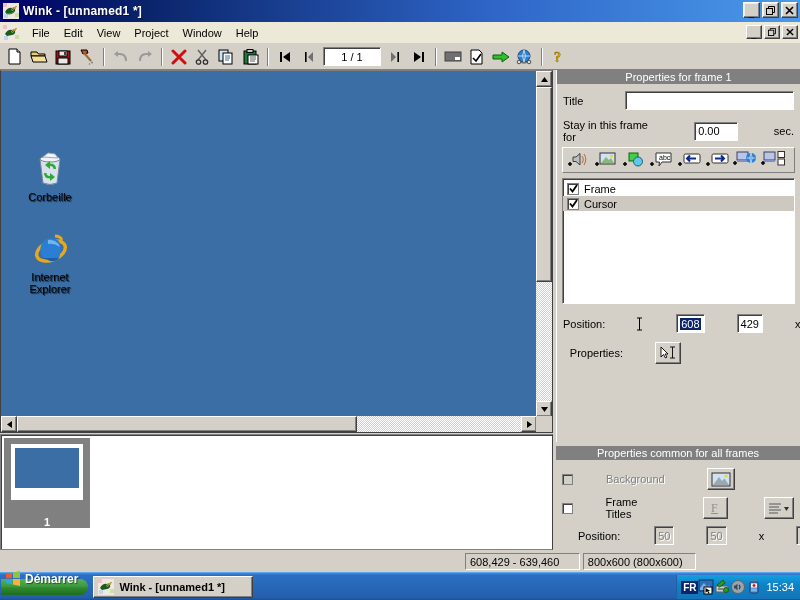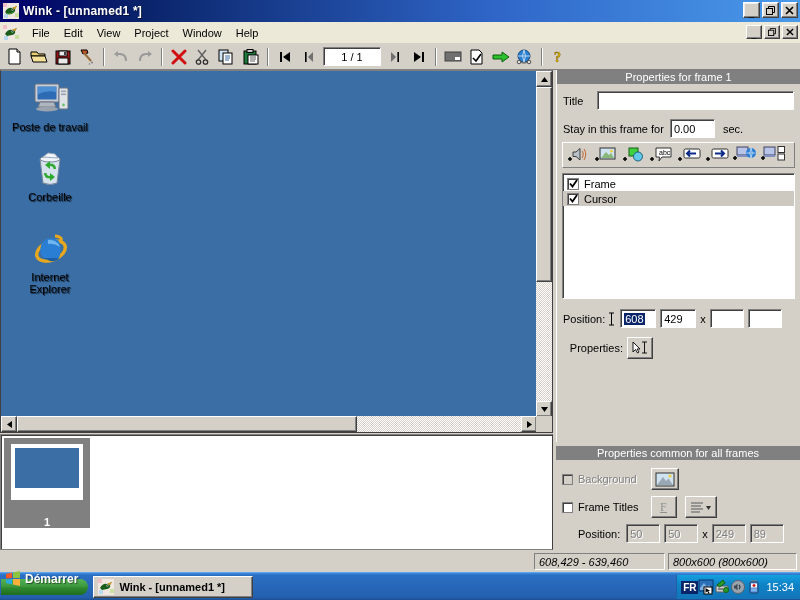--- a/index.html
+++ b/index.html
@@ -122,21 +122,21 @@
   .panel-header{
     background:#808080;color:#fff;text-align:center;font-size:11px;height:14px;line-height:14px;
   }
   .prop-panel{
     position:absolute;left:556px;top:70px;width:244px;height:372px;background:#d4d0c8;
     border-left:1px solid #fff;
   }
   .prop-common{
     position:absolute;left:556px;top:446px;width:244px;height:104px;background:#d4d0c8;
   }
-  .row{ display:flex;align-items:center;padding:0 6px; }
+  .row{ display:flex;align-items:center;padding:0 6px;gap:28px; }
   .lbl{ font-size:11px;color:#000; }
   .lbl.dis{ color:#808080; text-shadow:1px 1px 0 #fff; }
   .txtbox{
     background:#fff;border:1px solid #808080;border-right-color:#fff;border-bottom-color:#fff;
     box-shadow: inset 1px 1px 0 #404040;
     height:19px;display:flex;align-items:center;padding:0 3px;font-size:11px;
   }
   .txtbox.dis{ background:#d4d0c8; color:#808080; text-shadow:1px 1px 0 #fff;}
   .sel{ background:#0a246a;color:#fff;padding:0 1px; }
   .icobar{
@@ -161,22 +161,22 @@
   .cbx.big{ width:12px;height:12px; }
   .cbx.dis{ background:#d4d0c8; }
   .btn3d{
     background:#d4d0c8;border:1px solid #fff;border-right-color:#404040;border-bottom-color:#404040;
     box-shadow: inset -1px -1px 0 #808080;
     display:flex;align-items:center;justify-content:center;
   }
 
   
   .statusbar{
-    position:absolute;left:0;top:551px;width:800px;height:21px;background:#d4d0c8;
-    display:flex;align-items:center;font-style:italic;
+    position:absolute;left:0;top:551px;width:696px;height:21px;background:#d4d0c8;
+    display:flex;align-items:center;
   }
   .sb-cell{
     height:17px;margin-left:3px;
     border:1px solid #808080;border-right-color:#fff;border-bottom-color:#fff;
     display:flex;align-items:center;padding:0 4px;font-size:11px;
   }
 
   
   .taskbar{
     position:absolute;left:0;top:572px;width:800px;height:28px;
@@ -412,36 +412,20 @@
     <div class="tb-btn">
       <svg width="14" height="16" viewBox="0 0 14 16">
         <text x="2" y="13" font-family="Liberation Serif, serif" font-size="14" font-weight="bold" fill="#d8b800" stroke="#806000" stroke-width=".5">?</text>
       </svg>
     </div>
   </div>
 
   <div class="edit-pane">
     <div class="desktop">
 
-      <div class="dicon" style="left:6px; top:10px;">
-        <span class="glyph">
-          <svg width="40" height="38" viewBox="0 0 40 38">
-            <rect x="3" y="3" width="24" height="18" rx="1.5" fill="#c8ccd4" stroke="#6b7280"></rect>
-            <rect x="5.5" y="5.5" width="19" height="13" fill="#2d6cb5"></rect>
-            <path d="M6 6 L24 6 L24 11 Q15 9 6 13 Z" fill="#5b9ee0" opacity=".7"></path>
-            <path d="M8 21 L22 21 L24 26 L6 26 Z" fill="#b0b6c0" stroke="#6b7280"></path>
-            <ellipse cx="15" cy="28" rx="11" ry="2.5" fill="#9aa2ad"></ellipse>
-            <rect x="27" y="7" width="9" height="21" rx="1" fill="#dfe3e8" stroke="#6b7280"></rect>
-            <rect x="29" y="9.5" width="5" height="1.6" fill="#9aa2ad"></rect>
-            <rect x="29" y="12.5" width="5" height="1.6" fill="#9aa2ad"></rect>
-            <circle cx="31.5" cy="24" r="1.4" fill="#70c070"></circle>
-          </svg>
-        </span>
-        <span class="lbl">Poste de travail</span>
-      </div>
 
       <div class="dicon" style="left:6px; top:80px;">
         <span class="glyph">
           <svg width="36" height="38" viewBox="0 0 36 38">
             <path d="M8 8 L28 8 L25 32 Q18 35 11 32 Z" fill="#d6e2ee" stroke="#7b8898"></path>
             <ellipse cx="18" cy="8" rx="10" ry="3" fill="#eef4fa" stroke="#7b8898"></ellipse>
             <path d="M11 6 L16 2 L23 3 L26 7 Z" fill="#f2f6fa" stroke="#9aa8b8"></path>
             <path d="M13 14 L18 10 L18 12.5 Q24 12.5 24 18 L21.5 18 Q21.5 15 18 15 L18 18 Z" fill="#2faa2f"></path>
             <path d="M23 26 L18 30 L18 27.5 Q12 27.5 12 22 L14.5 22 Q14.5 25 18 25 L18 22 Z" fill="#2faa2f"></path>
           </svg>

